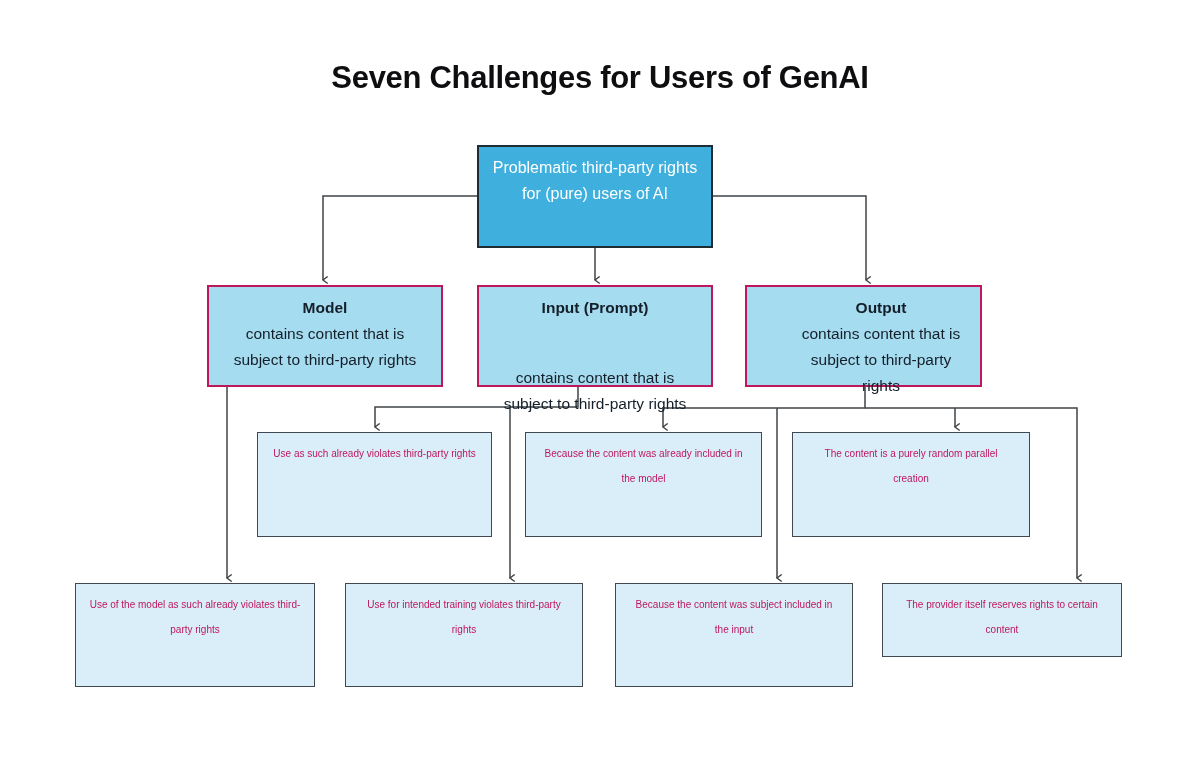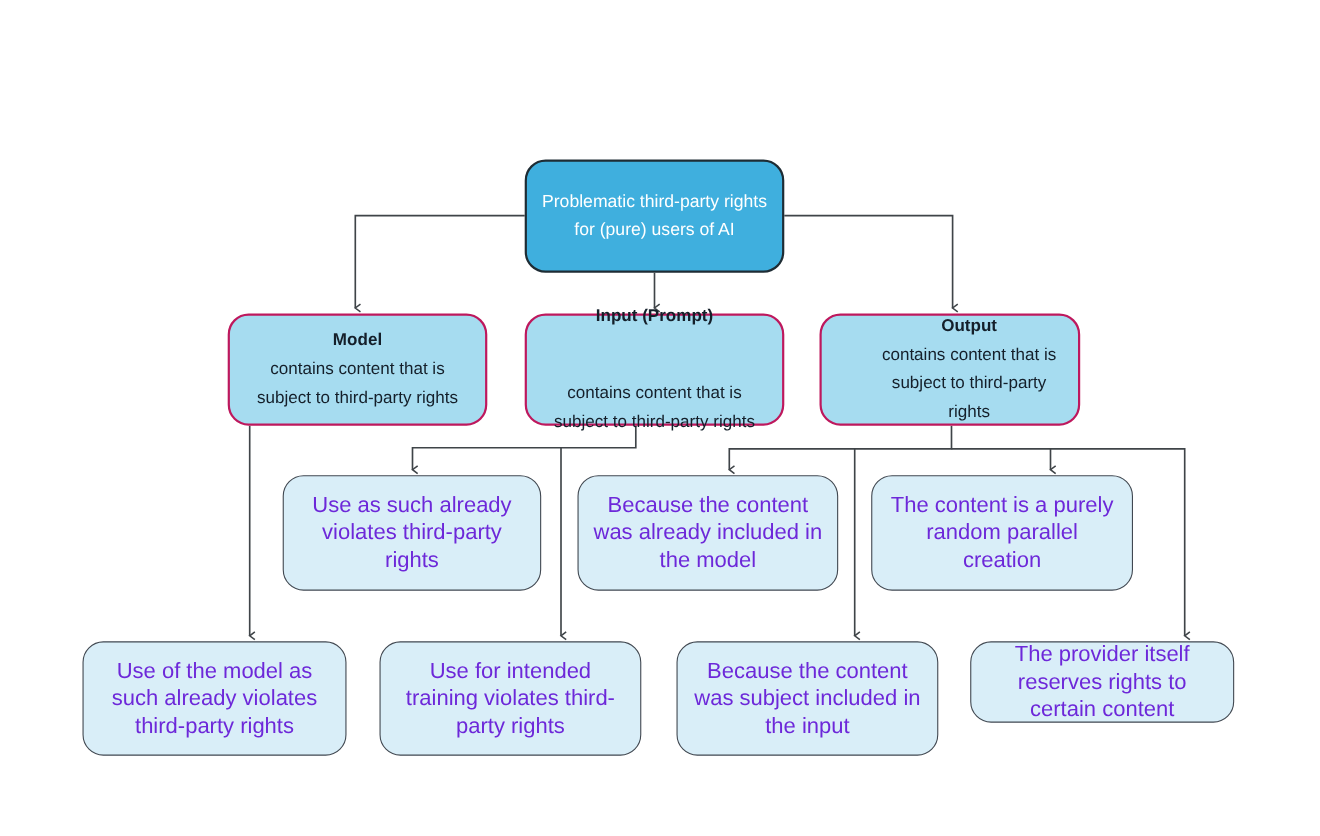--- a/index.html
+++ b/index.html
@@ -27,66 +27,65 @@
     fill:none;
     stroke:#3f4448;
     stroke-width:1.5;
   }
   .node{
     position:absolute;
     box-sizing:border-box;
     display:flex;
     flex-direction:column;
     align-items:center;
-    justify-content:center;
     text-align:center;
     padding:8px 13px;
-    border-radius:19px;
   }
   .node .line{display:block;}
   .lvl1{
     background:#3fafde;
     border:2px solid #1e2c34;
     color:#ffffff;
     font-size:16px;
     line-height:26px;
   }
   .lvl2{
     background:#a6dcf0;
     border:2px solid #be185d;
     color:#141f2a;
     font-size:15.5px;
     line-height:26px;
   }
   .lvl2 .node-title{font-weight:700;}
   .lvl3{
     background:#d9eef8;
     border:1.5px solid #414851;
-    color:#6d28d9;
-    font-size:20px;
+    color:#be185d;
+    font-size:10px;
     line-height:25px;
   }
   
   .n-root{left:477px;top:145px;width:236px;height:103px;}
   .n-model{left:207px;top:285px;width:236px;height:102px;}
   .n-input{left:477px;top:285px;width:236px;height:102px;gap:44px;}
   .n-output{left:745px;top:285px;width:237px;height:102px;padding-left:48px;}
   .n-use-as-such{left:257px;top:432px;width:235px;height:105px;}
   .n-included-model{left:525px;top:432px;width:237px;height:105px;}
   .n-random-creation{left:792px;top:432px;width:238px;height:105px;}
   .n-use-of-model{left:75px;top:583px;width:240px;height:104px;}
   .n-intended-training{left:345px;top:583px;width:238px;height:104px;}
   .n-included-input{left:615px;top:583px;width:238px;height:104px;}
   .n-provider-reserves{left:882px;top:583px;width:240px;height:74px;}
 </style>
 </head>
 <body>
 
 <div class="canvas">
 
+  <h1 class="page-title">Seven Challenges for Users of GenAI</h1>
 
   <svg class="connectors" width="1200" height="760" viewBox="0 0 1200 760">
     <defs>
       <marker id="arrow" markerWidth="10" markerHeight="9" refX="4.5" refY="6.2" orient="auto-start-reverse" markerUnits="userSpaceOnUse">
         <path d="M1,1.5 L4.5,6.2 L8,1.5" fill="none" stroke="#3f4448" stroke-width="1.4"></path>
       </marker>
     </defs>
 
     <polyline points="477,196 323,196 323,280" marker-end="url(#arrow)"></polyline>
 

